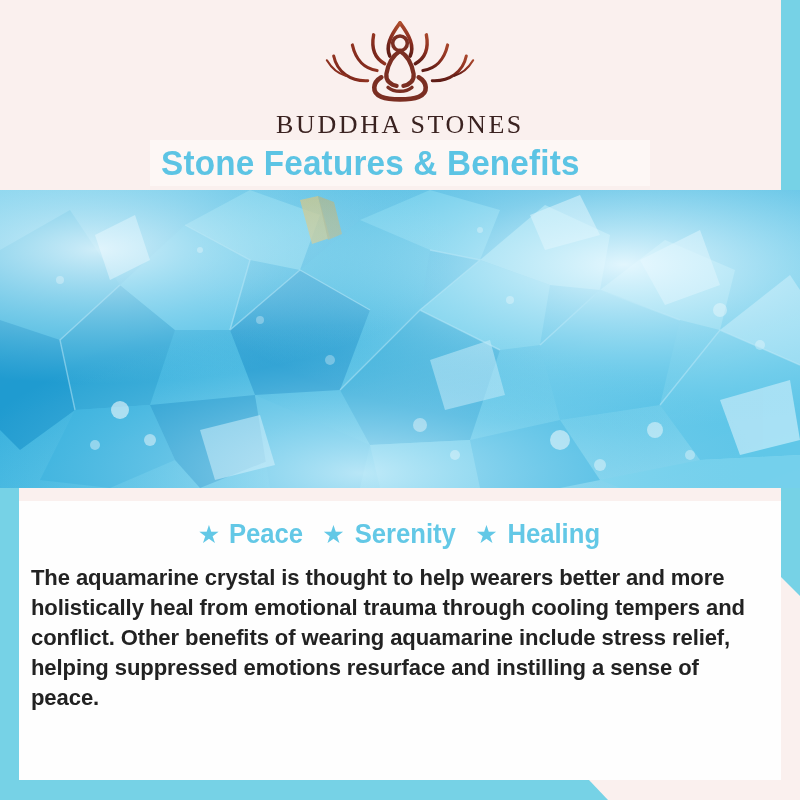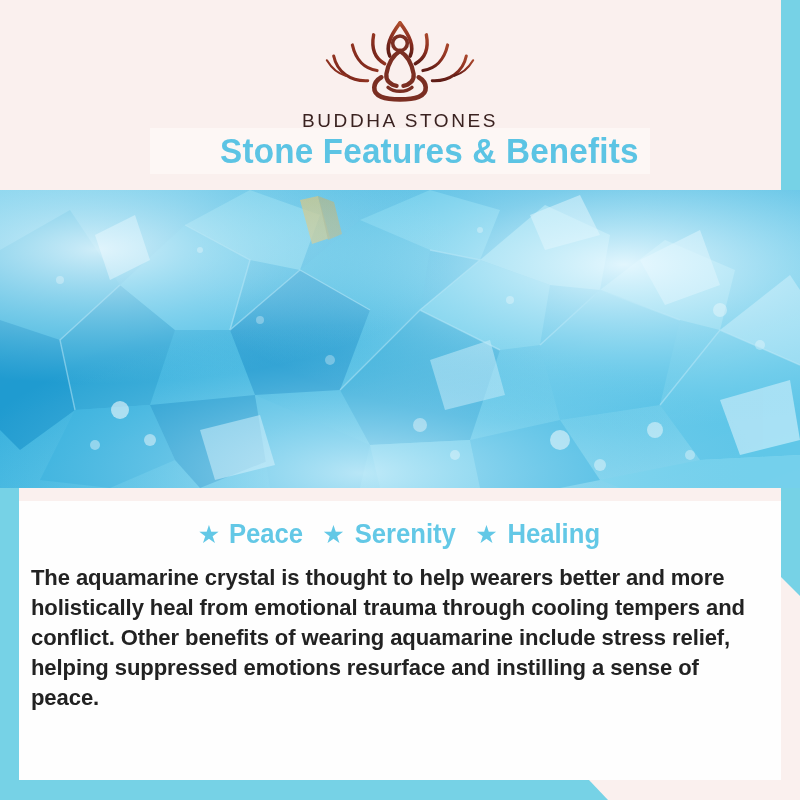--- a/index.html
+++ b/index.html
@@ -54,33 +54,33 @@
     background:#FAF0EE;
   }
 
   #logo-block {
     position:absolute; left:0; top:16px; width:100%;
     display:flex; flex-direction:column; align-items:center;
   }
   #logo-mark { display:block; width:170px; height:92px; }
   #brand-name {
     margin-top:2px;
-    font-family:Liberation Sans, sans-serif;
-    font-size:19px;
+    font-family:Liberation Serif, serif;
+    font-size:26px;
     letter-spacing:2.6px;
     color:#3a2220;
     text-align:right;
   }
 
   
   #title-plate {
-    position:absolute; left:131px; top:128px;
+    position:absolute; left:131px; top:140px;
     width:500px; height:46px;
     background:#FDF7F5;
-    display:flex; align-items:center; justify-content:flex-end;
+    display:flex; align-items:center; justify-content:flex-start;
   }
   #page-title {
     font-family:"Liberation Sans Narrow","Liberation Sans", sans-serif;
     font-weight:bold;
     font-size:35px;
     letter-spacing:.2px;
     color:#5CC4E4;
     transform:scaleX(.95);
     white-space:nowrap;
   }

